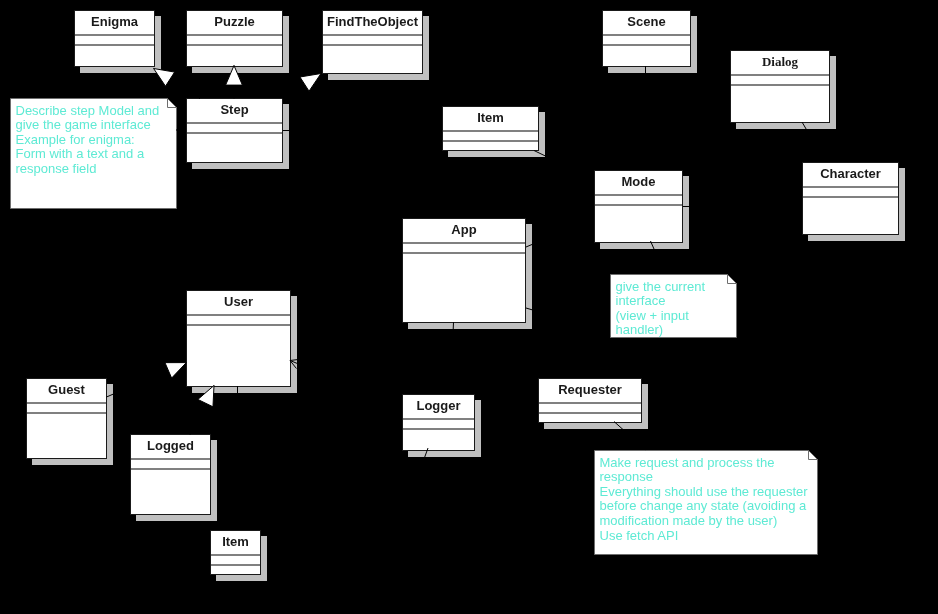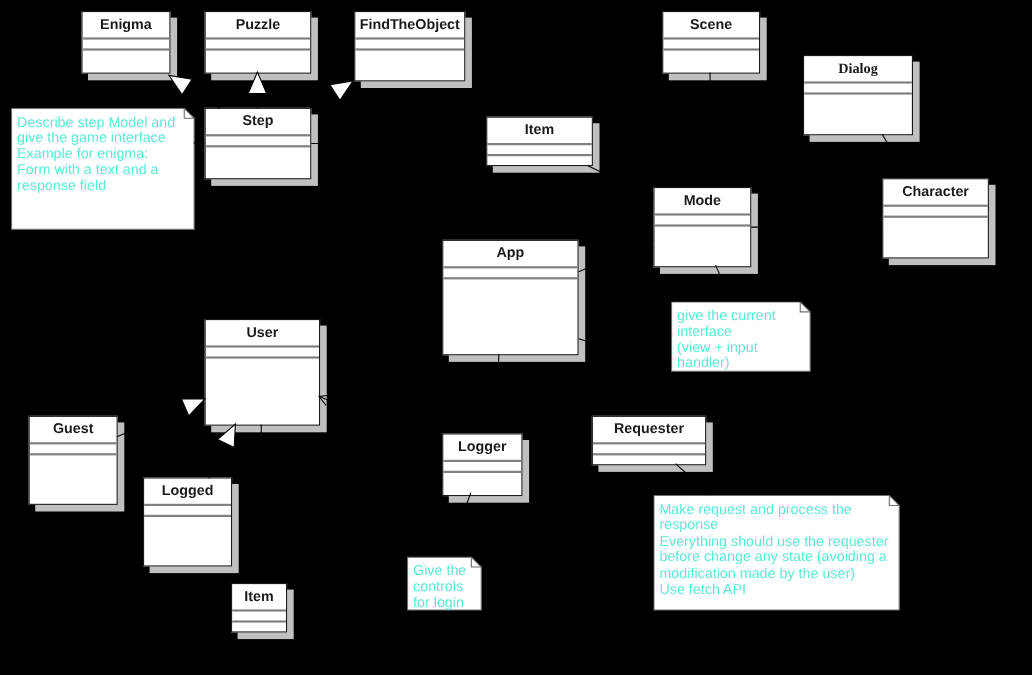--- a/index.html
+++ b/index.html
@@ -164,29 +164,20 @@
           <path d="M0.5 0.5 L214.5 0.5 L223.5 9.5 L223.5 104.5 L0.5 104.5 Z" fill="#ffffff" stroke="#6e6e6e" stroke-width="1"></path>
           <path d="M214.5 0.5 L214.5 9.5 L223.5 9.5" fill="none" stroke="#6e6e6e" stroke-width="1"></path>
         </svg>
         <div class="text" style="left:5.5px;top:5.6px">Make request and process the
 response
 Everything should use the requester
 before change any state (avoiding a
 modification made by the user)
 Use fetch API</div>
       </div>
-      <div class="uml-note" style="left: 370px; top: 506px; width: 67px; height: 48px;">
-        <svg class="shape" width="69" height="50" viewBox="0 0 69 50">
-          <path d="M0.5 0.5 L58.5 0.5 L67.5 9.5 L67.5 48.5 L0.5 48.5 Z" fill="#ffffff" stroke="#6e6e6e" stroke-width="1"></path>
-          <path d="M58.5 0.5 L58.5 9.5 L67.5 9.5" fill="none" stroke="#6e6e6e" stroke-width="1"></path>
-        </svg>
-        <div class="text" style="left:5.5px;top:5.6px">Give the
-controls
-for login</div>
-      </div>
     </div>
   <svg class="linklayer" viewBox="0 0 938 614" width="938" height="614">
       <g>
         <path d="M200 98.5 L153.6 68.5" fill="none" stroke="#000000" stroke-width="1"></path>
         <polygon points="153.6 68.5 174.62016989897145 72.08782070599608 165.49859183287967 86.19586144821801" fill="#ffffff" stroke="#000000" stroke-width="1" stroke-linejoin="miter"></polygon>
       </g>
       <g>
         <path d="M234 98.5 L234 65.5" fill="none" stroke="#000000" stroke-width="1"></path>
         <polygon points="234 65.5 242.4 85.1 225.6 85.1" fill="#ffffff" stroke="#000000" stroke-width="1" stroke-linejoin="miter"></polygon>
       </g>

